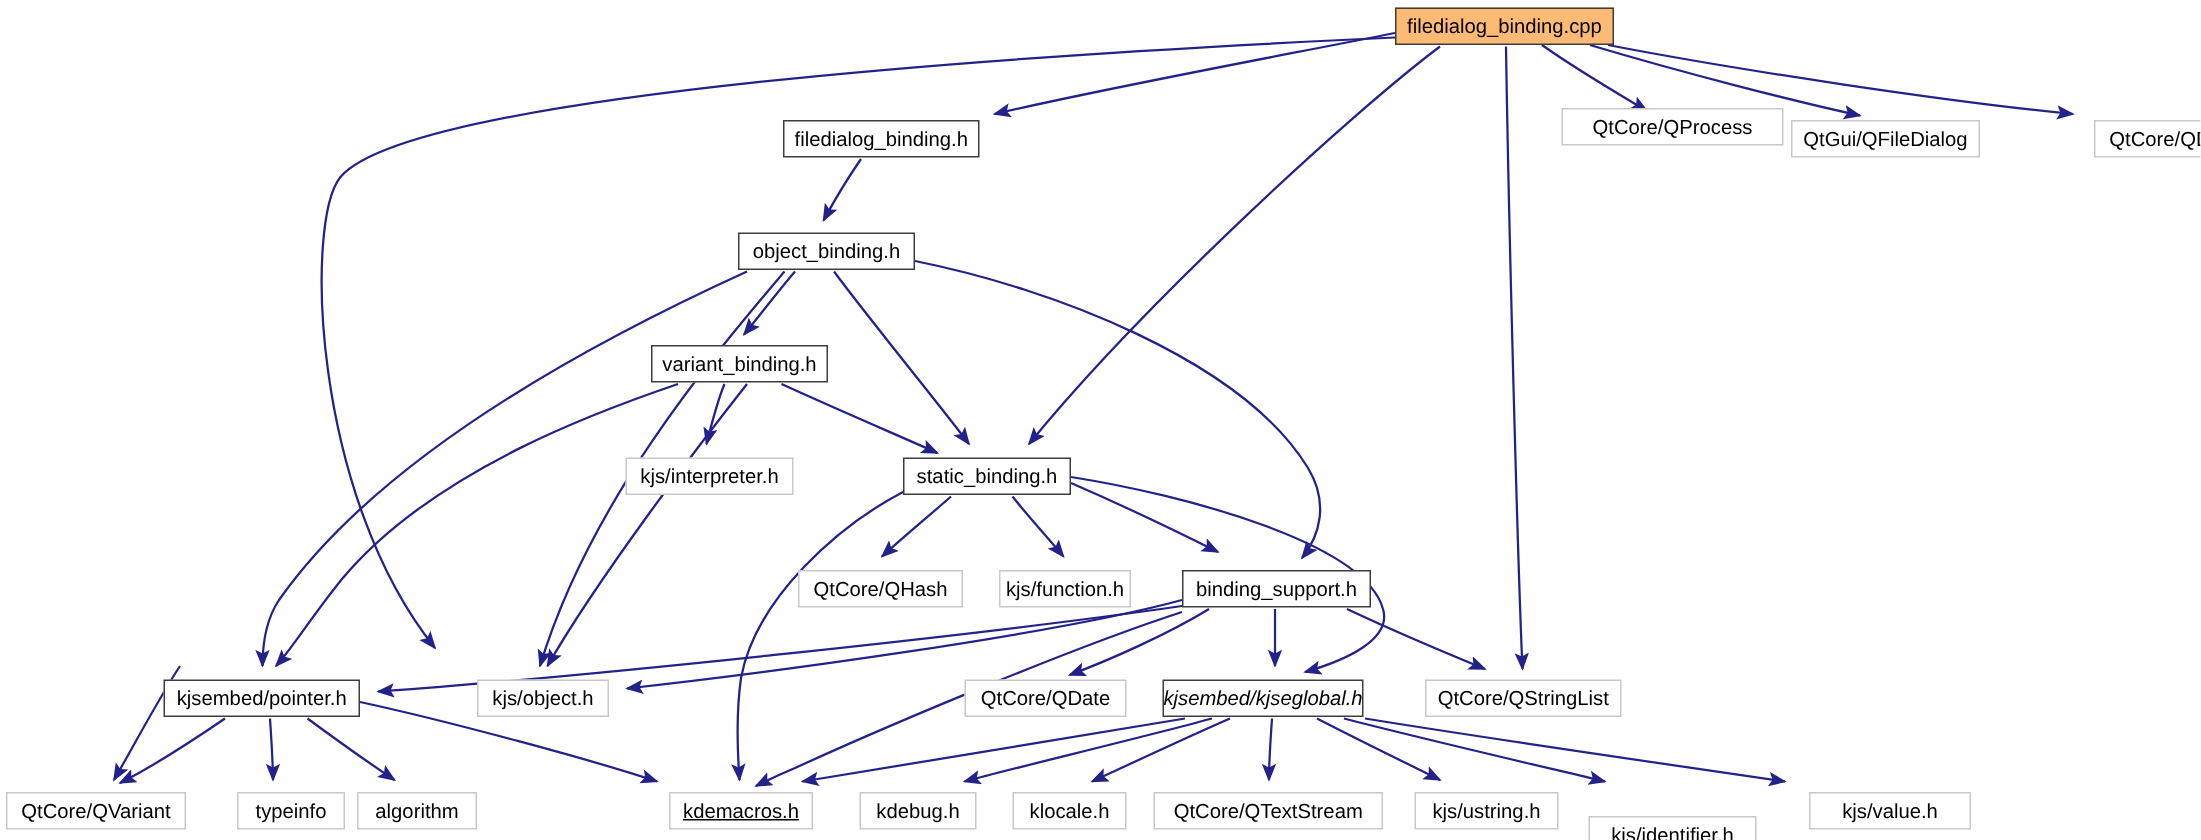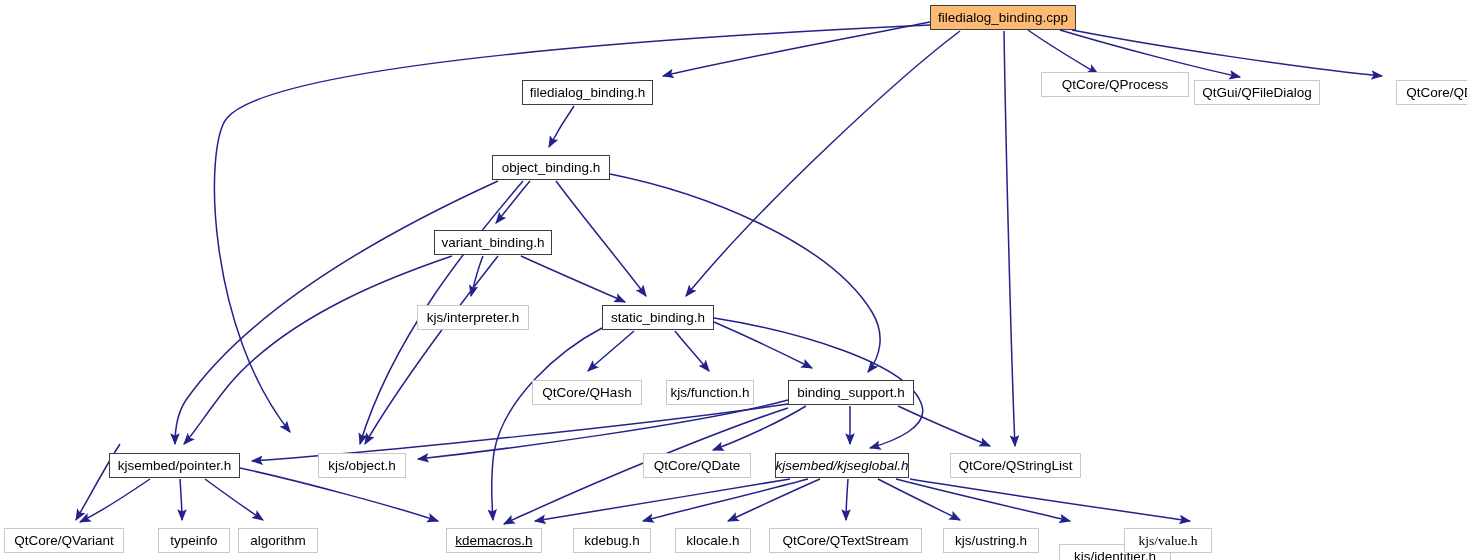--- a/index.html
+++ b/index.html
@@ -141,18 +141,18 @@
       </div>
       <div class="node ext" style="left: 769px; top: 528px; width: 153px;">
         <span>QtCore/QTextStream</span>
       </div>
       <div class="node ext" style="left: 943px; top: 528px; width: 96px;">
         <span>kjs/ustring.h</span>
       </div>
       <div class="node ext" style="left: 1059px; top: 544px; width: 112px; text-decoration: underline;">
         <span>kjs/identifier.h</span>
       </div>
-      <div class="node ext" style="left: 1124px; top: 528px; width: 88px; font-family: Liberation Serif, serif;">
+      <div class="node ext" style="left: 1206px; top: 528px; width: 108px;">
         <span>kjs/value.h</span>
       </div>
     </div>
 
 </div>
 
 </body></html>

